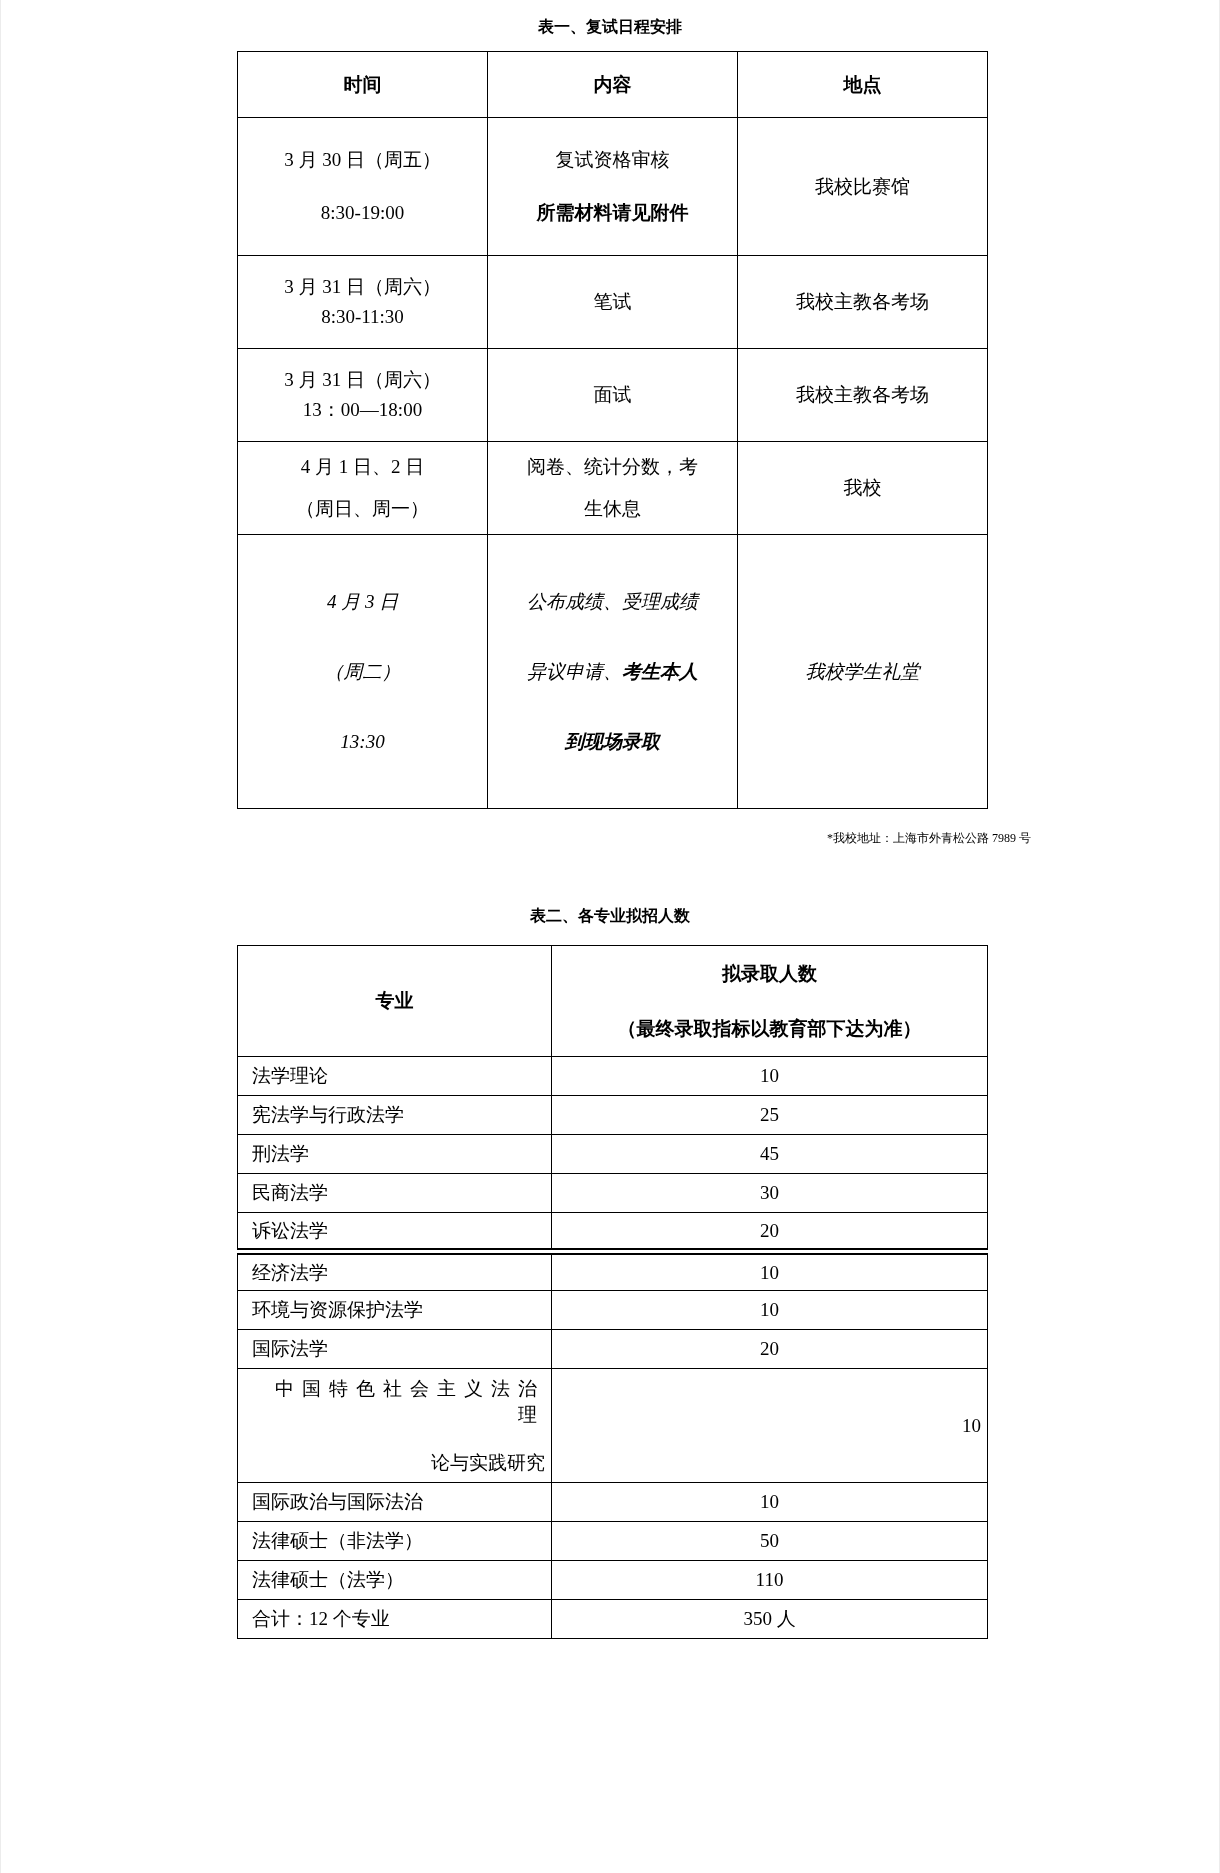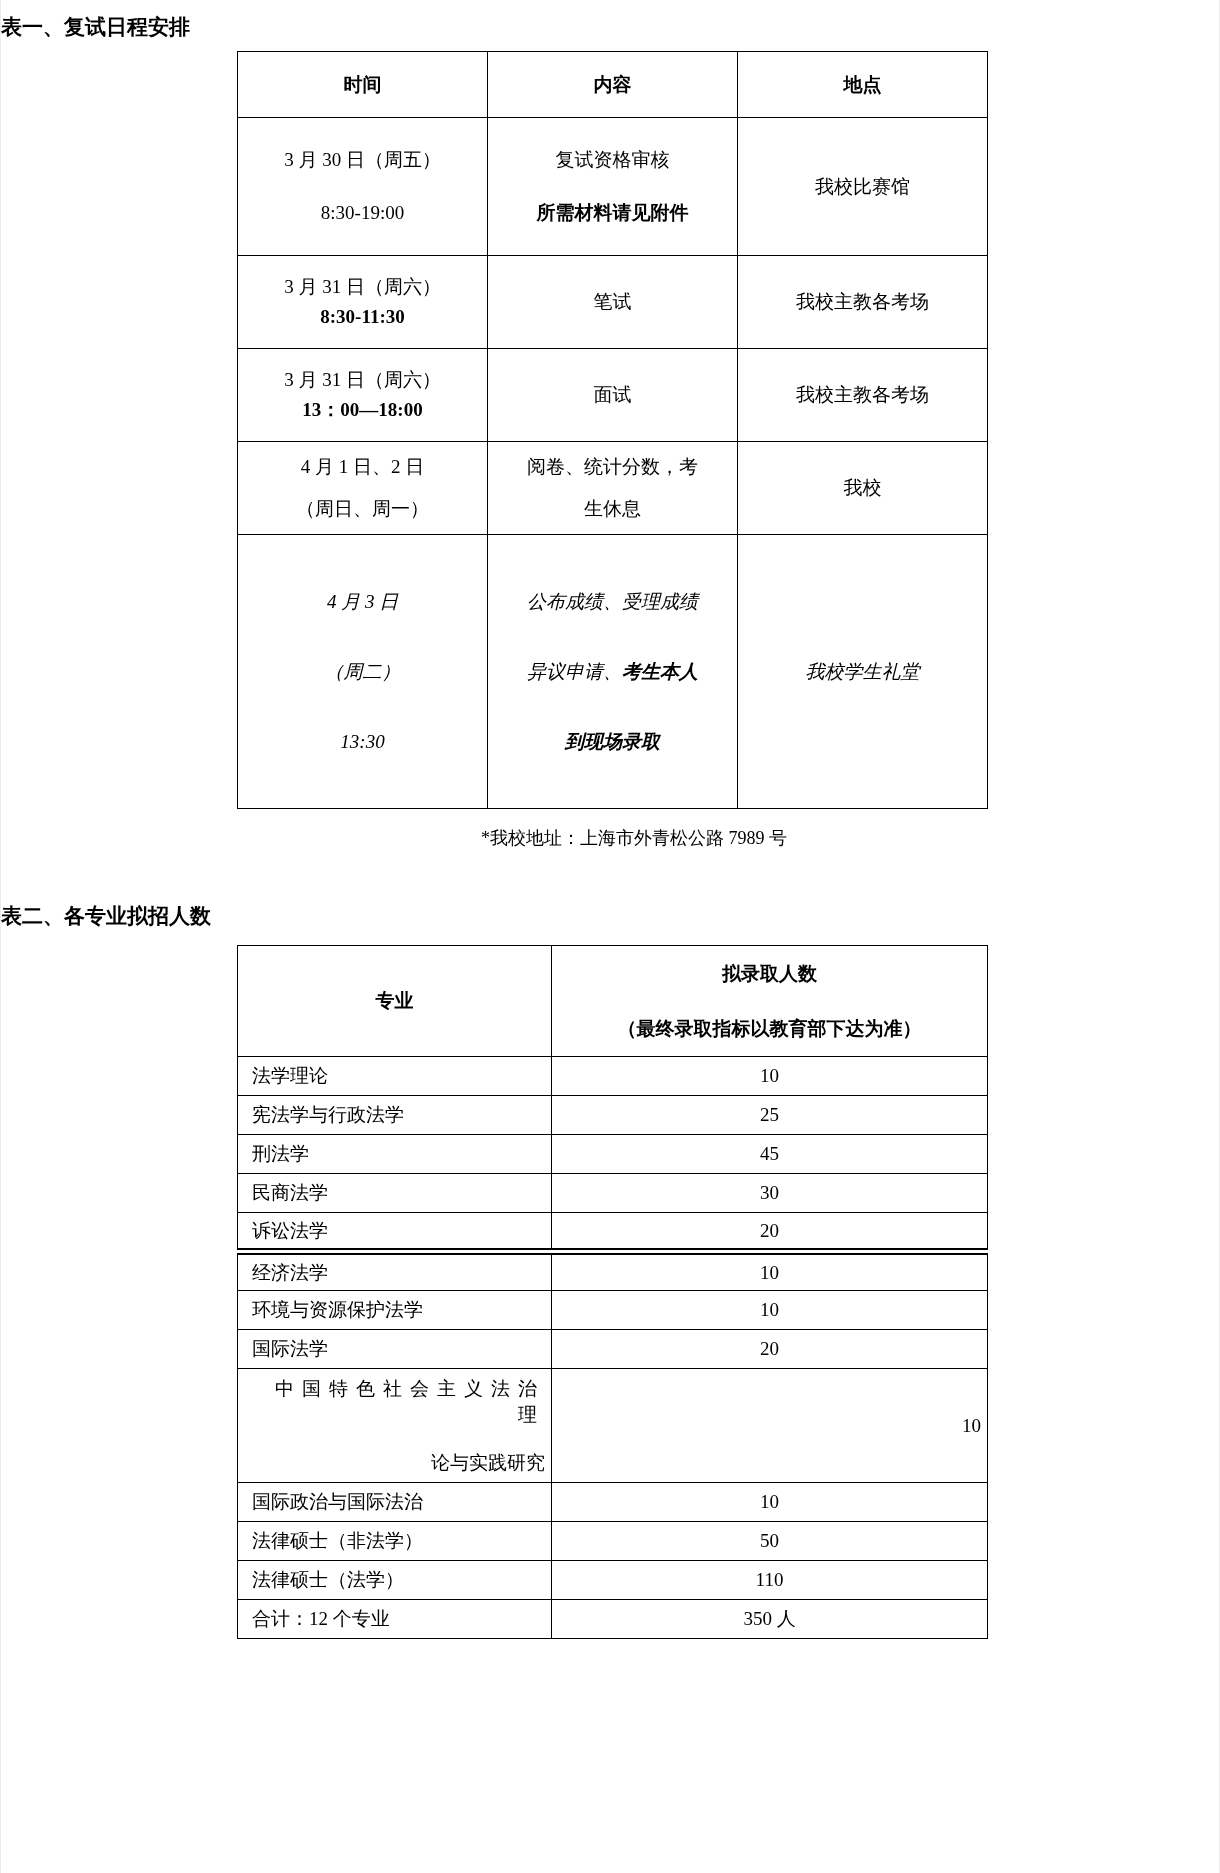--- a/index.html
+++ b/index.html
@@ -10,22 +10,23 @@
     height: 1873px;
     background: #fff;
     color: #000;
     font-family: "Liberation Serif", "DejaVu Serif", serif;
     border-left: 1px solid #ececec;
     border-right: 1px solid #ececec;
     overflow: hidden;
   }
   .tbl-title {
     margin: 0;
-    font-size: 21px;
+    font-size: 16px;
     font-weight: 700;
+    text-align: center;
     line-height: 30px;
   }
   #title1 { padding-top: 12px; }
   #title2 { margin-top: 50px; }
 
   table {
     border-collapse: collapse;
     table-layout: fixed;
     margin-left: 236px;
     width: 750px;
@@ -43,29 +44,29 @@
   p { margin: 0; line-height: 26px; }
   .b { font-weight: 700; }
 
   
   .t1 { margin-top: 9px; }
   .t1 .hdr th { height: 66px; text-align: center; }
   .t1 .r1 td { height: 138px; }
   .t1 .r2 td, .t1 .r3 td, .t1 .r4 td { height: 93px; }
   .t1 .r5 td { height: 274px; font-style: italic; }
   .gap27 p + p { margin-top: 27px; }
-  .gap10 p + p { margin-top: 4px; font-weight: bold; }
+  .gap10 p + p { margin-top: 4px; }
   .gap14 p + p { margin-top: 16px; }
   .gap44 p + p { margin-top: 44px; }
 
   .footnote {
     margin-left: 236px;
     width: 794px;
-    text-align: center;
-    font-size: 18px;
+    text-align: right;
+    font-size: 12px;
     margin-top: 16px;
     line-height: 26px;
   }
 
   
   .t2 { margin-top: 14px; }
   .t2 .hdr th { height: 111px; }
   .gap29 p + p { margin-top: 29px; }
   .gap22 p + p { margin-top: 22px; }
   .t2 td { height: 39px; }

